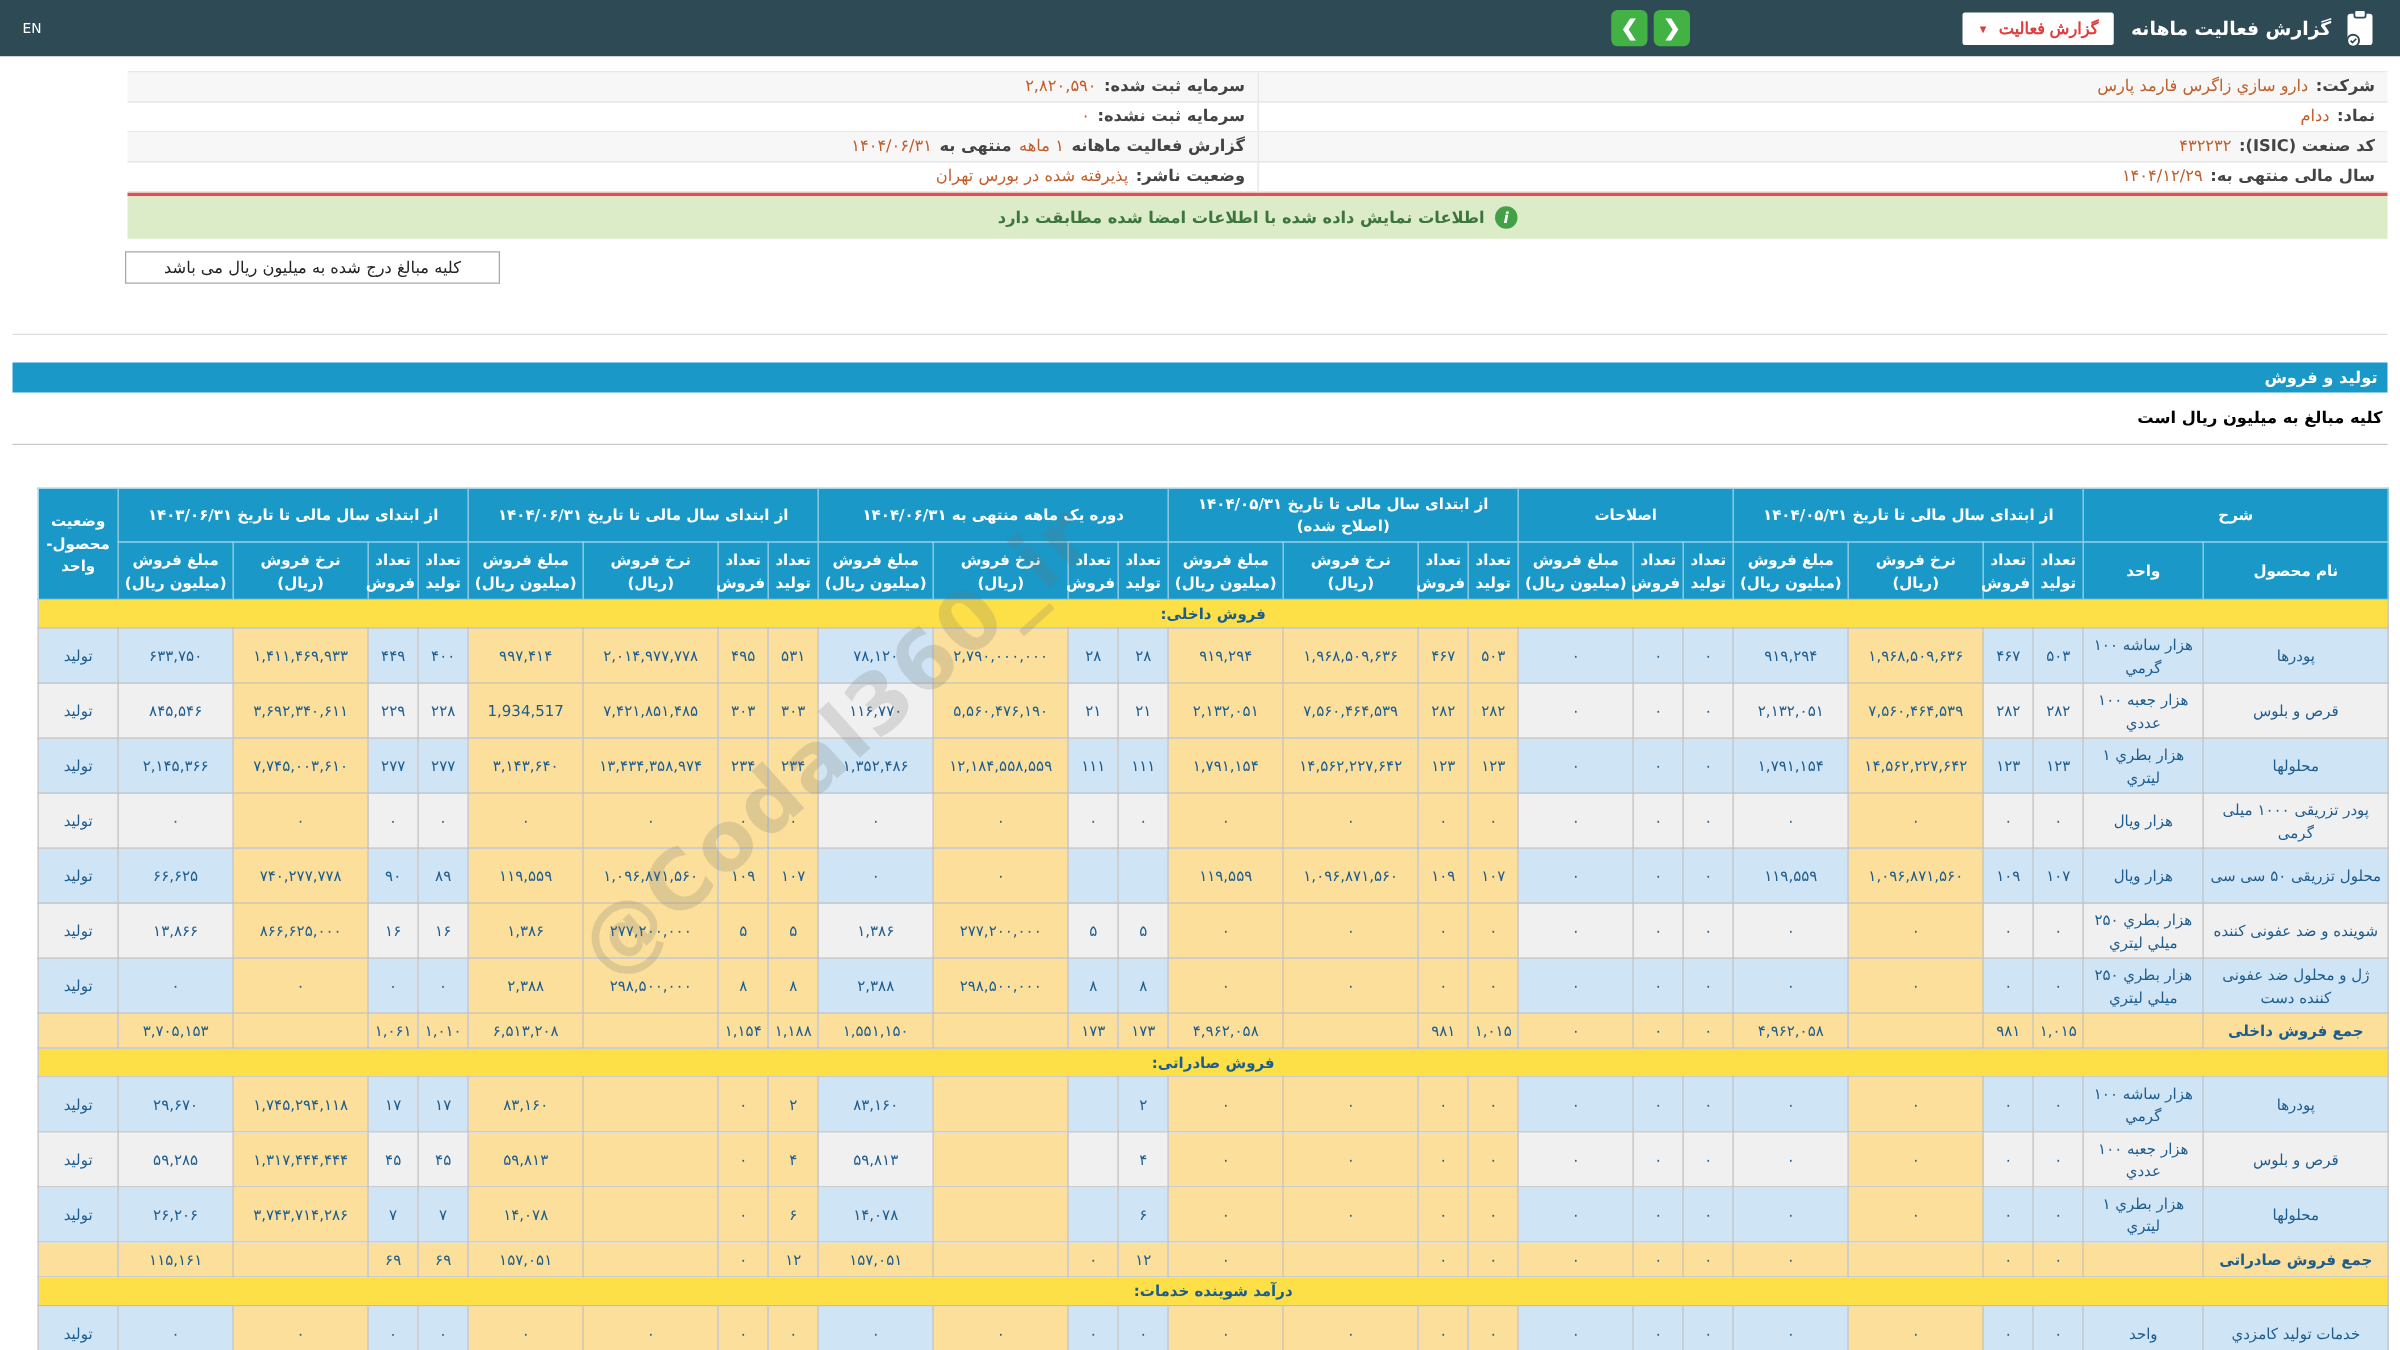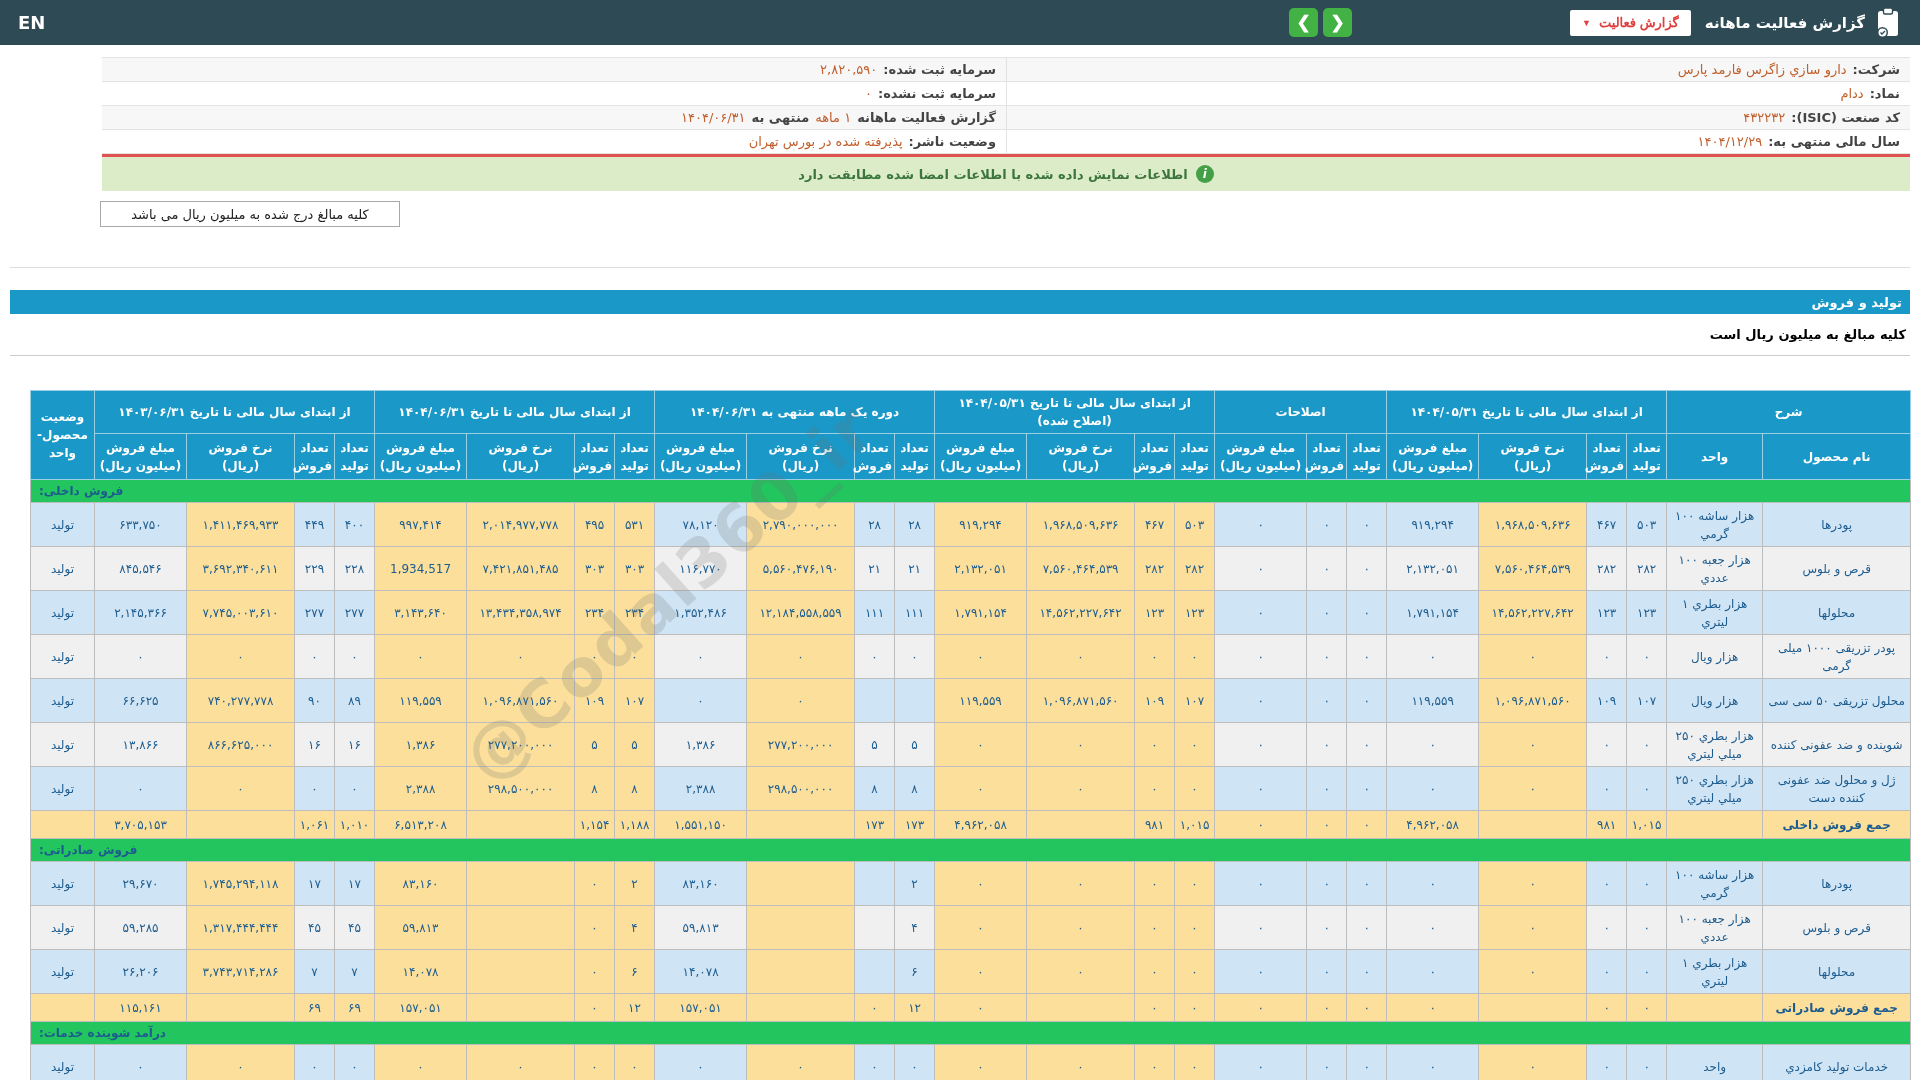--- a/index.html
+++ b/index.html
@@ -3,21 +3,21 @@
 <meta charset="utf-8">
 <style>
   * { box-sizing: border-box; }
   html,body { margin:0; padding:0; }
   body {
     width:1920px; height:1080px; overflow:hidden; background:#fff;
     font-family:"DejaVu Sans","Liberation Sans",sans-serif;
   }
   
   .topbar { height:45px; background:#2e4a54; display:flex; align-items:center; padding:0 18px; }
-  .lang { color:#fff; font-size:18px;font-weight:bold; }
+  .lang { color:#fff; font-size:11px; }
   .topbar-right { margin-left:auto; display:flex; direction:rtl; align-items:center; }
   .clip-icon { margin-left:10px; display:flex; align-items:center; }
   .page-title { color:#fff; font-size:15px; font-weight:bold; margin-left:14px; }
   .report-dropdown {
     background:#fff; border:none; border-radius:2px; height:26px; padding:0 12px;
     display:flex; align-items:center; gap:8px; direction:rtl; cursor:pointer;
   }
   .report-dropdown .dd-label { color:#e03e3e; font-size:13px; font-weight:bold; }
   .report-dropdown .dd-caret { color:#e03e3e; font-size:9px; }
   .nav-btns { display:flex; direction:ltr; gap:5px; margin-right:218px; }
@@ -73,21 +73,21 @@
   table.main td {
     border:1px solid #bdbdbd; font-size:12px; color:#1d5c8f; text-align:center;
     vertical-align:middle; padding:2px 3px; line-height:1.5; overflow:hidden;
   }
   tr.data td { height:44px; }
   tr.shade-b td { background:#cfe4f4; }
   tr.shade-w td { background:#f0f0f0; }
   table.main td.y { background:#fbdf9b; }
   tr.total td { background:#fbdf9b; height:28px; }
   tr.total td.name { font-weight:bold; }
-  tr.section td { background:#22c55e; font-weight:bold; text-align:left; height:17px; padding:2px 8px; }
+  tr.section td { background:#fde047; font-weight:bold; text-align:center; height:17px; padding:2px 18px; }
   td.name { text-align:right; padding-right:6px; }
   td.unit { text-align:right; padding-right:5px; }
   .watermark {
     position:absolute; left:470px; top:330px; transform:rotate(-42deg); transform-origin:left bottom;
     font-size:66px; font-weight:bold; color:rgba(110,110,110,0.20); letter-spacing:2px;
     pointer-events:none; white-space:nowrap; direction:ltr; z-index:5;
   }
 </style>
 </head>
 <body>

